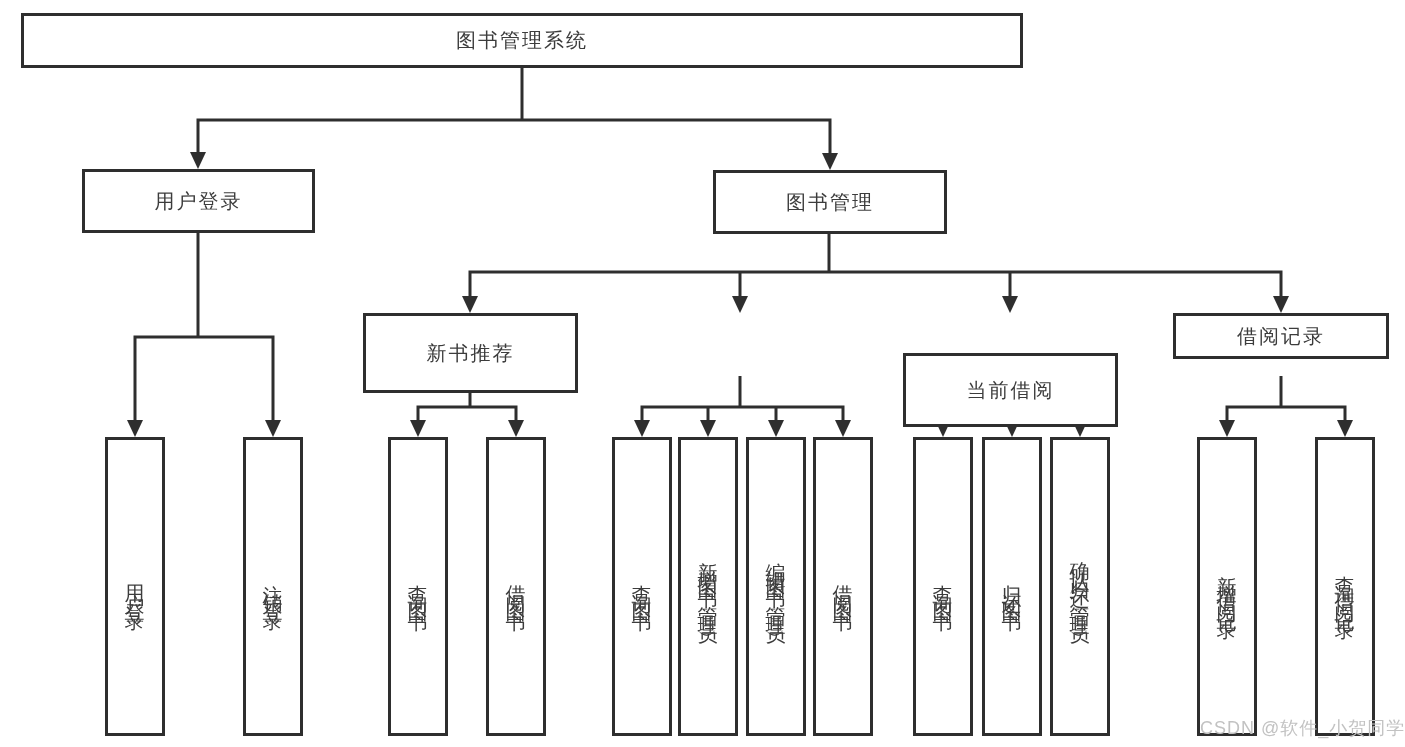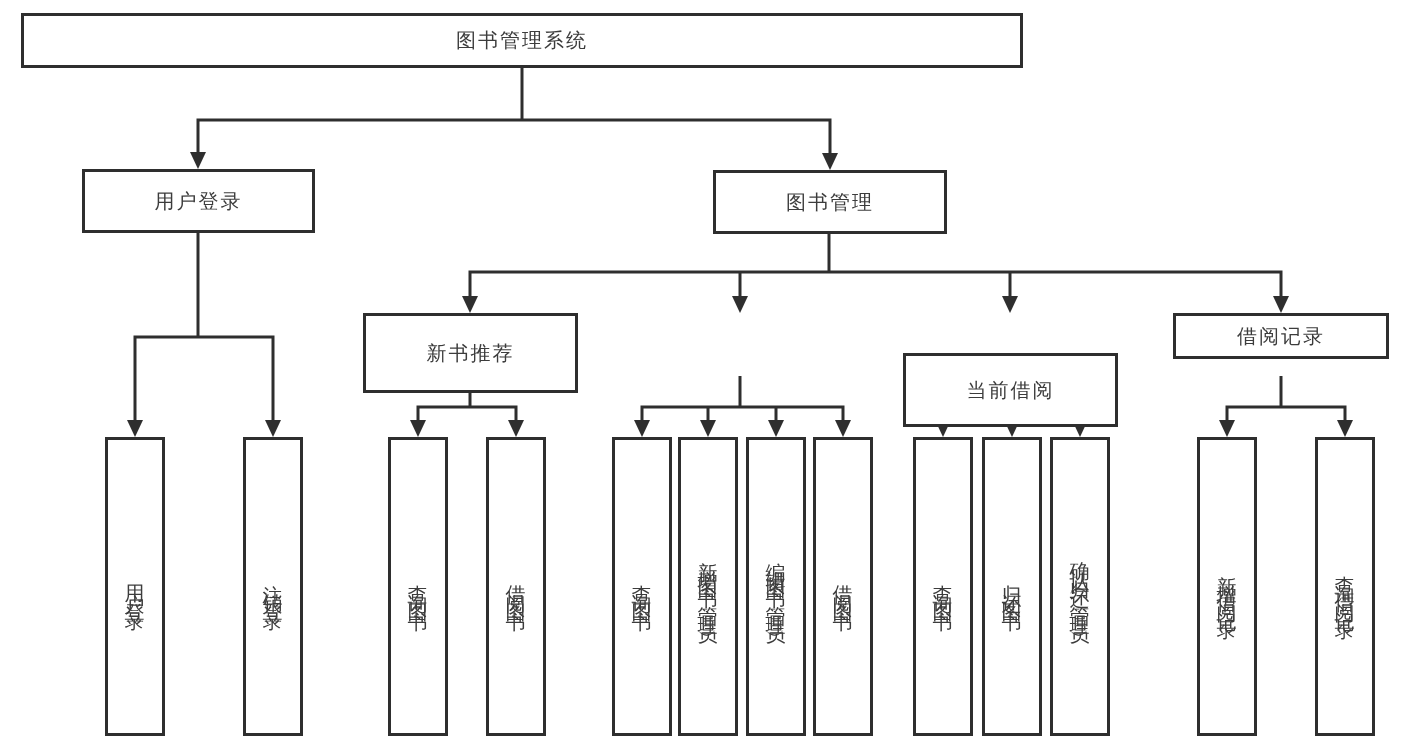--- a/index.html
+++ b/index.html
@@ -95,14 +95,15 @@
   <div class="box leaf" style="left:612px;top:437px;width:60px;height:299px;">查询图书</div>
   <div class="box leaf" style="left:678px;top:437px;width:60px;height:299px;">新增图书（管理员）</div>
   <div class="box leaf" style="left:746px;top:437px;width:60px;height:299px;">编辑图书（管理员）</div>
   <div class="box leaf" style="left:813px;top:437px;width:60px;height:299px;">借阅图书</div>
   <div class="box leaf" style="left:913px;top:437px;width:60px;height:299px;">查询图书</div>
   <div class="box leaf" style="left:982px;top:437px;width:60px;height:299px;">归还图书</div>
   <div class="box leaf" style="left:1050px;top:437px;width:60px;height:299px;">确认归还（管理员）</div>
   <div class="box leaf" style="left:1197px;top:437px;width:60px;height:299px;">新增借阅记录</div>
   <div class="box leaf" style="left:1315px;top:437px;width:60px;height:299px;">查询借阅记录</div>
 
+  <div class="watermark">CSDN @软件_小贺同学</div>
 
 </div>
 
 </body></html>

